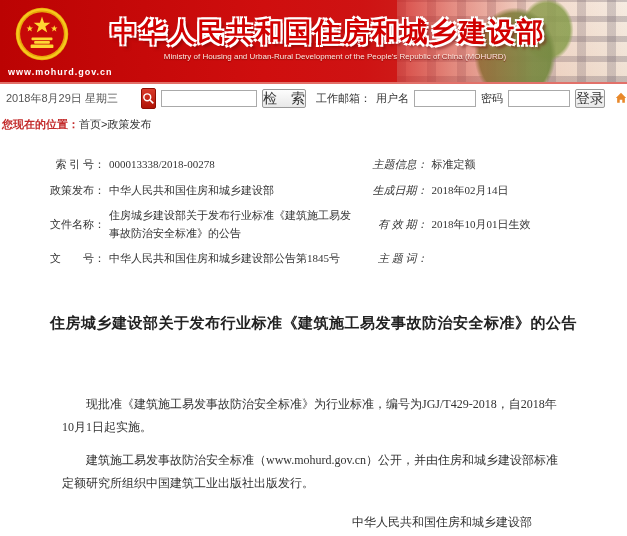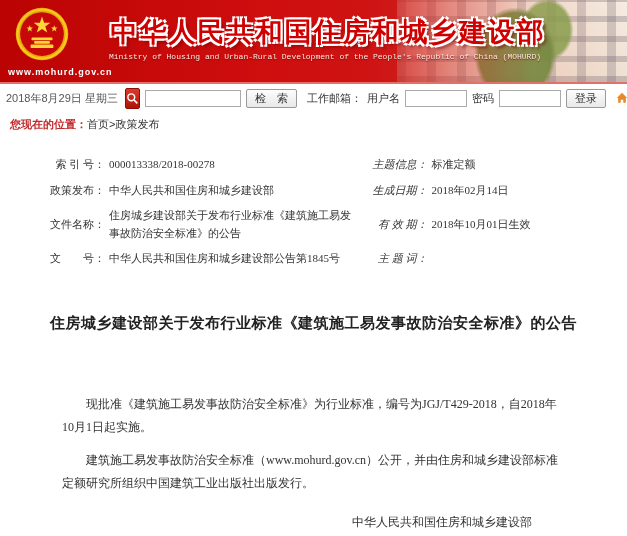--- a/index.html
+++ b/index.html
@@ -16,38 +16,38 @@
       repeating-linear-gradient(90deg, rgba(120,110,120,.30) 0 9px, rgba(0,0,0,0) 9px 30px),
       linear-gradient(#f6ece2,#efe0d2); }
   .banner-overlay { position:absolute; inset:0;
     background:linear-gradient(90deg,#bb0303 0%, #cf0e0e 42%, rgba(207,20,20,.92) 58%, rgba(214,60,50,.55) 72%, rgba(226,140,110,.22) 85%, rgba(235,200,175,0) 100%); }
   .banner-inner { position:absolute; inset:0; }
   .emblem { position:absolute; left:14px; top:6px; width:56px; height:56px; }
   .site-url { position:absolute; left:8px; top:67px; color:#fff; font-size:9px; font-weight:bold; letter-spacing:1px; }
   .banner-title { position:absolute; left:88px; top:14px; width:480px; text-align:center;
     font-size:27px; font-weight:bold; letter-spacing:2px; color:#d10000; white-space:nowrap;
     text-shadow:-2px -2px 0 #fff, 2px -2px 0 #fff, -2px 2px 0 #fff, 2px 2px 0 #fff, 4px 4px 3px rgba(110,0,0,.55); }
-  .banner-subtitle { position:absolute; left:90px; top:52px; width:470px; text-align:center;
-    font-size:8px; color:#ffe9e0; text-shadow:0 1px 1px rgba(120,0,0,.8); white-space:nowrap;font-family:Liberation Mono, monospace; }
+  .banner-subtitle { position:absolute; left:100px; top:52px; width:470px; text-align:center;
+    font-size:8px; color:#ffe9e0; text-shadow:0 1px 1px rgba(120,0,0,.8); white-space:nowrap; }
 
   
   .toolbar { height:28px; display:flex; align-items:center; gap:5px; padding:0 6px; font-size:11px; color:#444; background:#fff; white-space:nowrap; }
-  .tb-date { color:#555; margin-right:2px; }
+  .tb-date { color:#555; margin-right:18px; }
   .search-btn { width:21px; height:21px; background:linear-gradient(#d93a2b,#b01407); border:1px solid #8f0e04; border-radius:2px; display:flex; align-items:center; justify-content:center; cursor:pointer; }
   .tb-input { height:17px; border:1px solid #aaa; background:#fff; font-size:11px; padding:0 3px; }
   .input-search { width:96px; }
   .input-user { width:62px; }
   .input-pass { width:62px; }
-  .tb-button { height:19px; font-size:11px; color:#333; background:linear-gradient(#fdfdfd,#e8e8e8); border:1px solid #999; border-radius:2px; padding:0 8px; cursor:pointer; font-family:inherit; }
+  .tb-button { height:19px; font-size:14px; color:#333; background:linear-gradient(#fdfdfd,#e8e8e8); border:1px solid #999; border-radius:2px; padding:0 0; cursor:pointer; font-family:inherit; }
   .tb-label { color:#333; }
   .tb-link { color:#333; text-decoration:none; display:flex; align-items:center; gap:2px; cursor:pointer; }
   .icon-sm { width:12px; height:12px; display:inline-block; }
 
   
-  .breadcrumb { padding:5px 4px 6px 10px; font-size:11px; }
+  .breadcrumb { padding:5px 4px 6px 2px; font-size:11px; }
   .bc-label { color:#c32b2b; font-weight:bold; }
   .bc-path { color:#333; }
 
   
   .meta-table { margin:14px auto 0; width:548px; border-collapse:collapse; font-size:11px; color:#333;
     font-family:"Liberation Serif","DejaVu Serif",serif; }
   .meta-table td { padding:4px 2px; vertical-align:middle; line-height:1.6; }
   td.m-label { text-align:right; white-space:nowrap; width:64px; }
   td.m-val-l { width:242px; }
   td.m-label2 { text-align:right; white-space:nowrap; width:64px;font-style:italic; }

